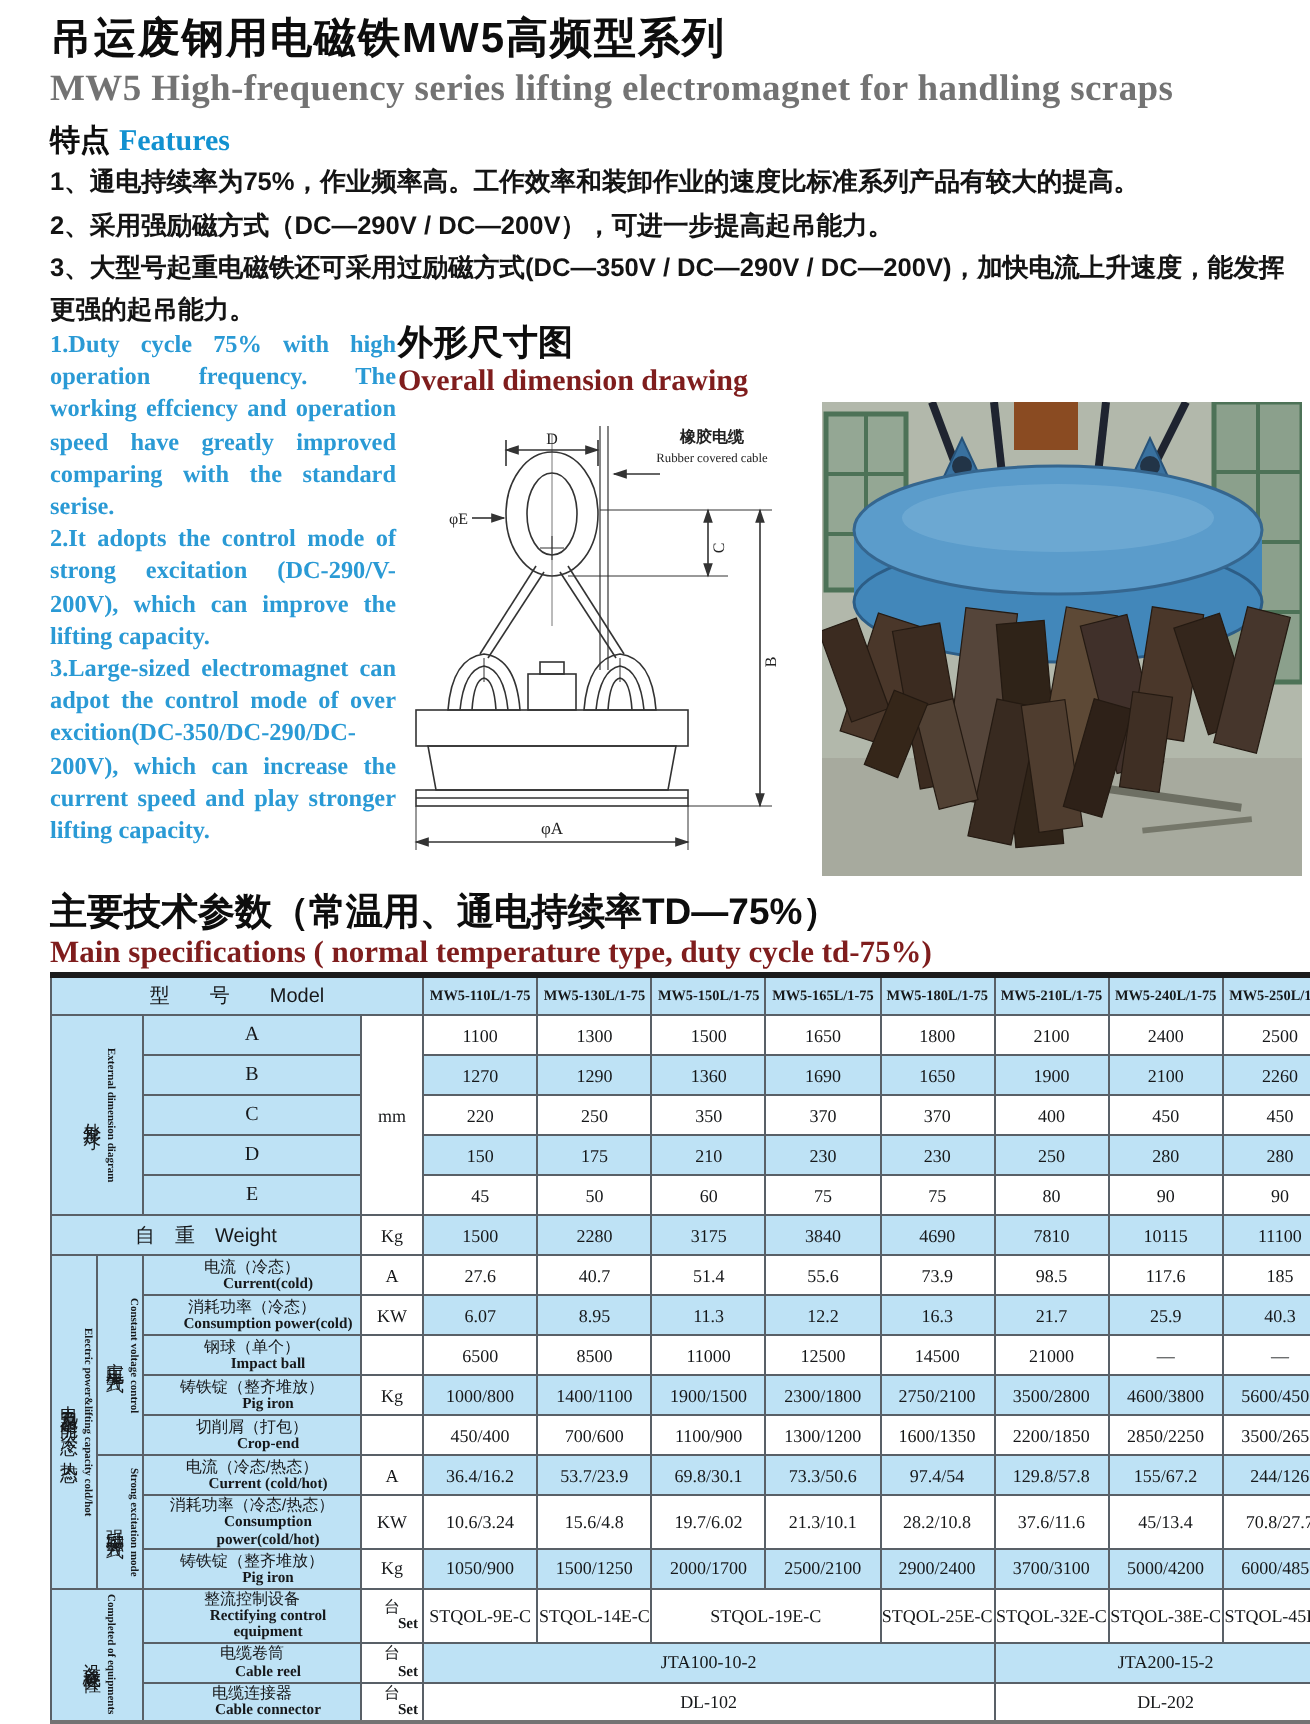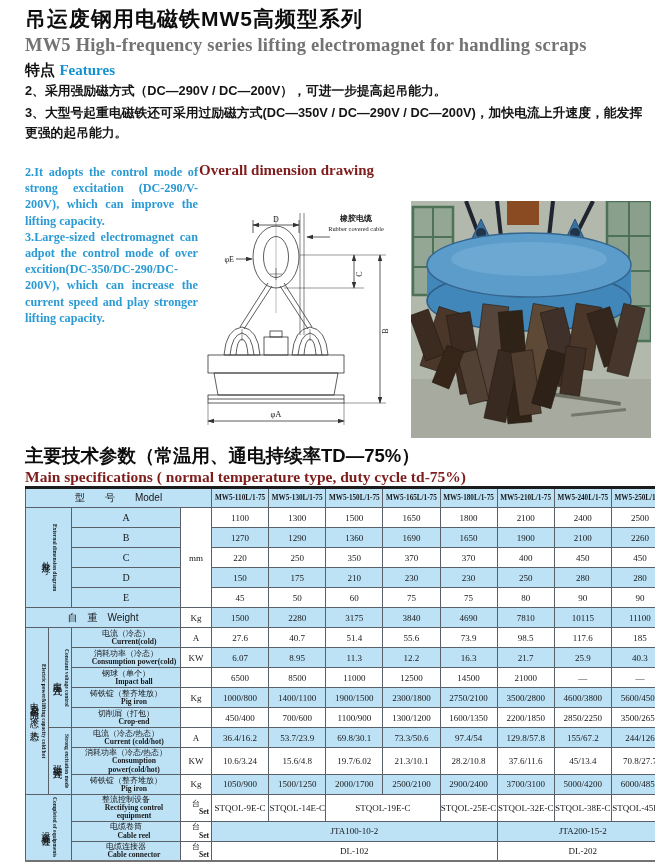--- a/index.html
+++ b/index.html
@@ -55,30 +55,33 @@
 </head>
 <body>
 
 <div id="hdr" class="abs">
   <h1 id="page-title">吊运废钢用电磁铁MW5高频型系列</h1>
   <h2 id="page-subtitle">MW5 High-frequency series lifting electromagnet for handling scraps</h2>
   <div class="feat-head">
     <span class="feat-zh">特点</span>
     <span class="feat-en">Features</span>
   </div>
+  <p class="feat-item">1、通电持续率为75%，作业频率高。工作效率和装卸作业的速度比标准系列产品有较大的提高。</p>
   <p class="feat-item">2、采用强励磁方式（DC—290V / DC—200V），可进一步提高起吊能力。</p>
   <p class="feat-item">3、大型号起重电磁铁还可采用过励磁方式(DC—350V / DC—290V / DC—200V)，加快电流上升速度，能发挥更强的起吊能力。</p>
 </div>
 
 <div id="desc" class="abs">
+  <p>1.Duty cycle 75% with high operation frequency. The working effciency and operation speed have greatly improved comparing with the standard serise.</p>
   <p>2.It adopts the control mode of strong excitation (DC-290/V-200V), which can improve the lifting capacity.</p>
   <p>3.Large-sized electromagnet can adpot the control mode of over excition(DC-350/DC-290/DC-200V), which can increase the current speed and play stronger lifting capacity.</p>
 </div>
 
 <div id="draw-title" class="abs">
+  <div class="sec-zh">外形尺寸图</div>
   <div class="sec-en">Overall dimension drawing</div>
 </div>
 
 <svg id="dim-svg" class="abs" width="212" height="226" viewBox="0 0 212 226">
   <defs>
     <marker id="ar" markerWidth="9" markerHeight="7" refX="8" refY="3" orient="auto-start-reverse">
       <path d="M0,0 L9,3 L0,6 Z" fill="#333"></path>
     </marker>
   </defs>
   <g stroke="#333" stroke-width="0.8" fill="none">

